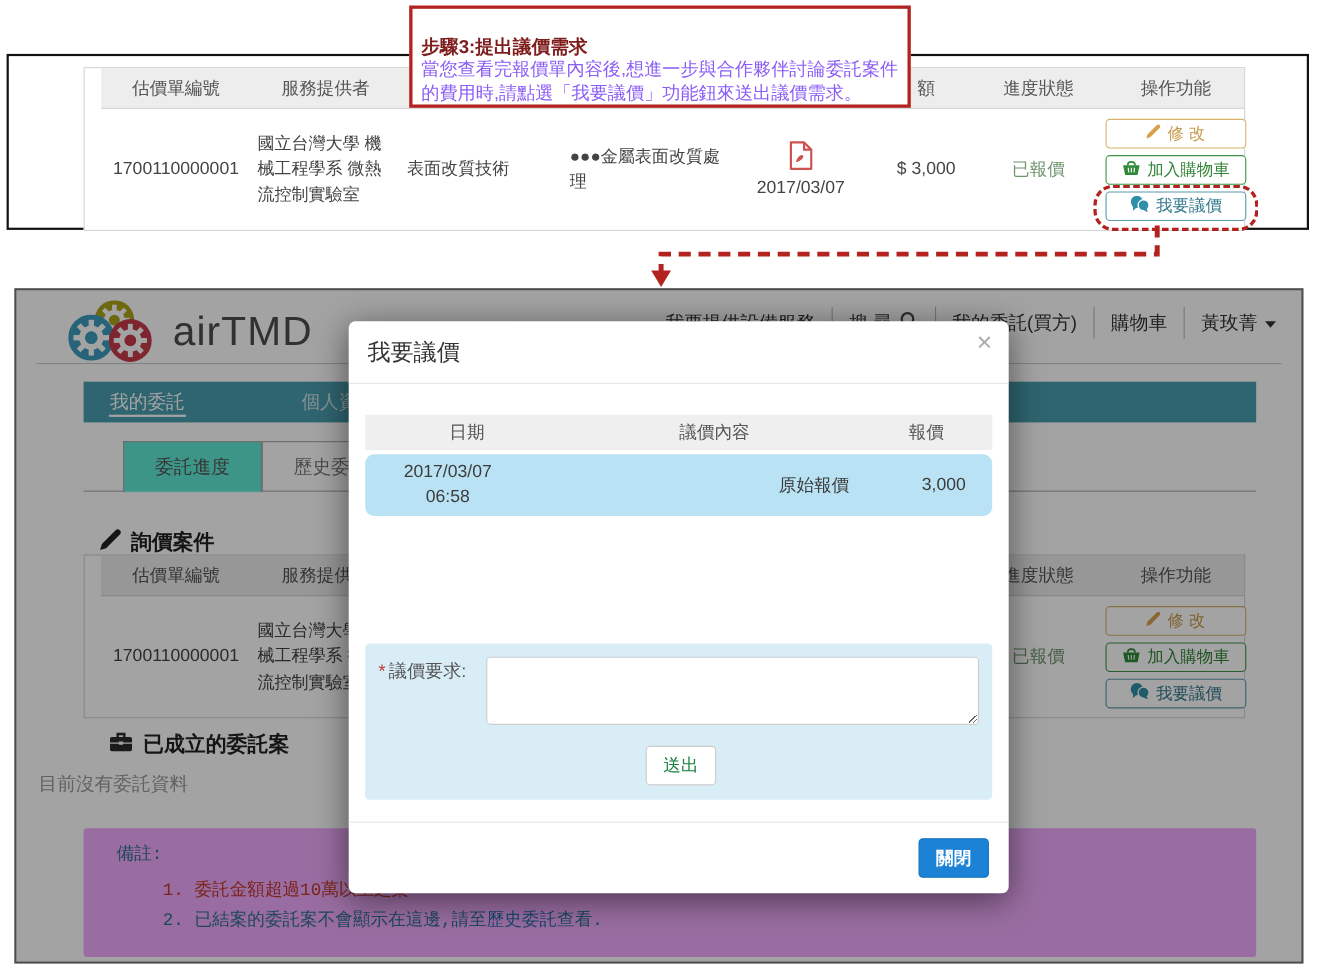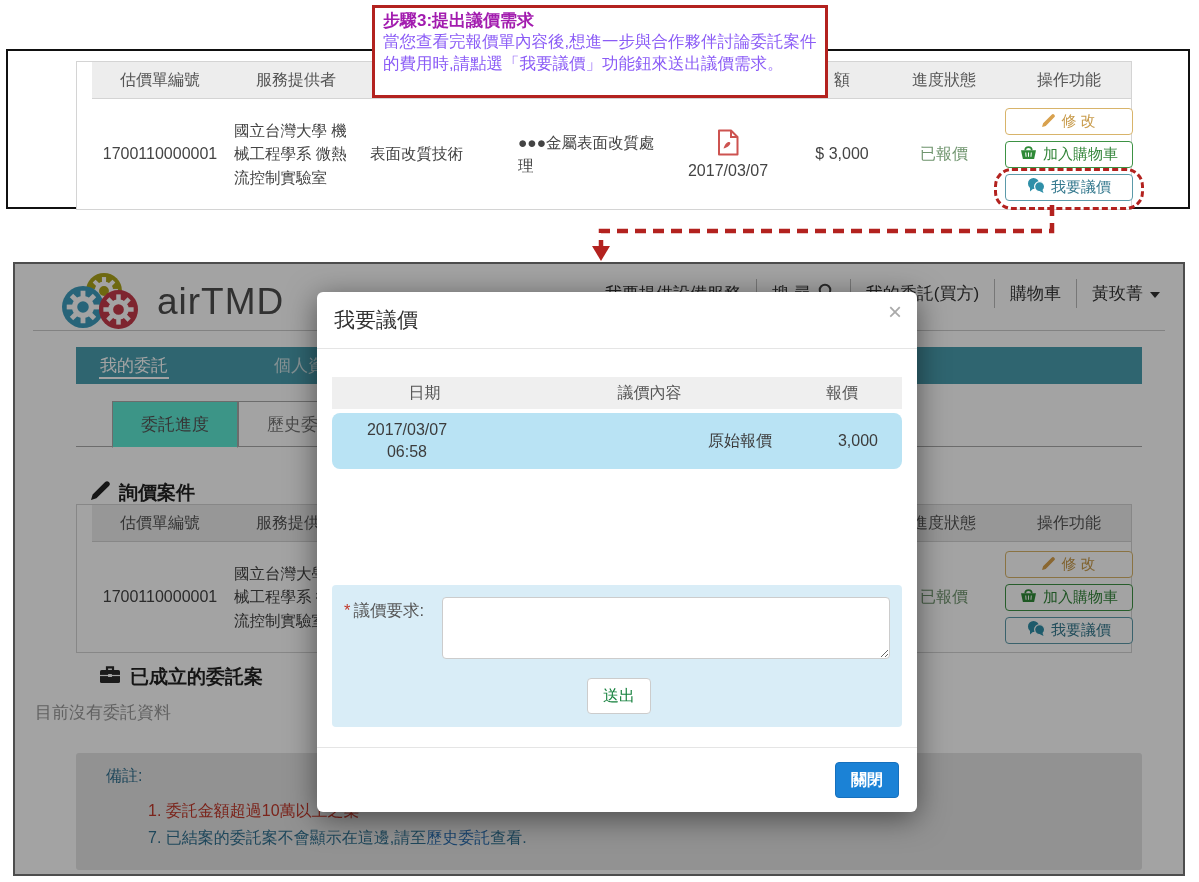--- a/index.html
+++ b/index.html
@@ -25,21 +25,21 @@
           background:#fff; border-radius:4px; font-size:15px; cursor:pointer; }
   .abtn.edit { border:1px solid #d8b46a; color:#c89b4b; }
   .abtn.cart { border:1px solid #3d9244; color:#33853a; }
   .abtn.nego { border:1px solid #5b9aa9; color:#35798e; }
   .ring-wrap { position:relative; }
   .red-ring { position:absolute; left:-11px; right:-11px; top:-6px; bottom:-9px; border:3px dashed #b3221f; border-radius:18px; pointer-events:none; }
 
   
   .annotation { position:absolute; left:372px; top:5px; width:456px; height:93px; background:#fff;
                 border:3px solid #b3221f; padding:2px 8px 4px 8px; z-index:6; }
-  .annotation .a-title { color:#a21caf; font-weight:bold; font-size:17px; line-height:1.25; }
+  .annotation .a-title { color:#7f1d1d; font-weight:bold; font-size:17px; line-height:1.25;margin-top:22px; }
   .annotation .a-body { color:#8b5cf6; font-size:16.5px; line-height:1.33; }
 
   
   .flow-svg { position:absolute; left:0; top:0; z-index:5; pointer-events:none; }
 
   
   .app-box { position:absolute; left:13px; top:262px; width:1172px; height:614px; border:2px solid #4d4d4d; background:#fff; }
   .dim { position:absolute; left:0; top:0; right:0; bottom:0; background:rgba(0,0,0,0.36); z-index:2; }
 
   .logo { position:absolute; left:47px; top:9px; width:300px; height:56px; }
@@ -64,22 +64,22 @@
   .stab.active { left:36px; background:#5eead4; border:1px solid #a9a9a9; border-bottom:1px solid #fff; height:47px; color:#555; z-index:1; }
   .stab.idle { left:162px; border:1px solid #a9a9a9; border-bottom:none; color:#777; }
 
   .sec-title { position:absolute; display:flex; align-items:center; gap:9px; font-size:19px; font-weight:bold; color:#222; }
   .inq-title { left:76px; top:216px; }
   .est-title { left:84px; top:400px; }
   .no-data { position:absolute; left:20px; top:437px; color:#999; font-size:17px; }
 
   .app-table { position:absolute; left:61px; top:240px; }
 
-  .notes { position:absolute; left:61px; top:489px; width:1066px; height:117px; background:#e5e5e5; border-radius:3px;
-           padding:13px 0 0 30px; color:#31708f; font-size:16px; }
+  .notes { position:absolute; left:61px; top:489px; width:1066px; height:117px; background:#f0abfc; border-radius:3px;
+           padding:13px 0 0 30px; color:#31708f; font-size:16px;font-family:Liberation Mono, monospace; }
   .notes .n-list { margin:10px 0 0 42px; line-height:1.7; }
   .notes .n1 { color:#c0392b; }
   .notes .n2 { color:#31708f; }
   .notes .n-link { color:#2b6dad; cursor:pointer; }
 
   
   .modal { position:absolute; left:302px; top:28px; width:600px; height:520px; background:#fff; border-radius:6px;
            box-shadow:0 6px 30px rgba(0,0,0,0.5); z-index:3; }
   .m-header { position:absolute; left:0; top:0; right:0; height:57px; border-bottom:1px solid #e5e5e5; }
   .m-title { position:absolute; left:17px; top:14px; font-size:21px; color:#333; }
@@ -345,21 +345,21 @@
           </svg></span>
       <span>已成立的委託案</span>
     </div>
     <div class="no-data">目前沒有委託資料</div>
 
     <div class="notes">
       <div>備註:</div>
       <div class="n-list">
         <div class="n1">1. 委託金額超過10萬以上之案</div>
         <div class="n2">
-          <span>7. 已結案的委託案不會顯示在這邊,請至</span><span class="n-link">歷史委託</span><span>查看.</span>
+          <span>2. 已結案的委託案不會顯示在這邊,請至</span><span class="n-link">歷史委託</span><span>查看.</span>
         </div>
       </div>
     </div>
 
     <div class="dim"></div>
 
     <div class="modal">
       <div class="m-header">
         <div class="m-title">我要議價</div>
         <div class="m-close">×</div>

